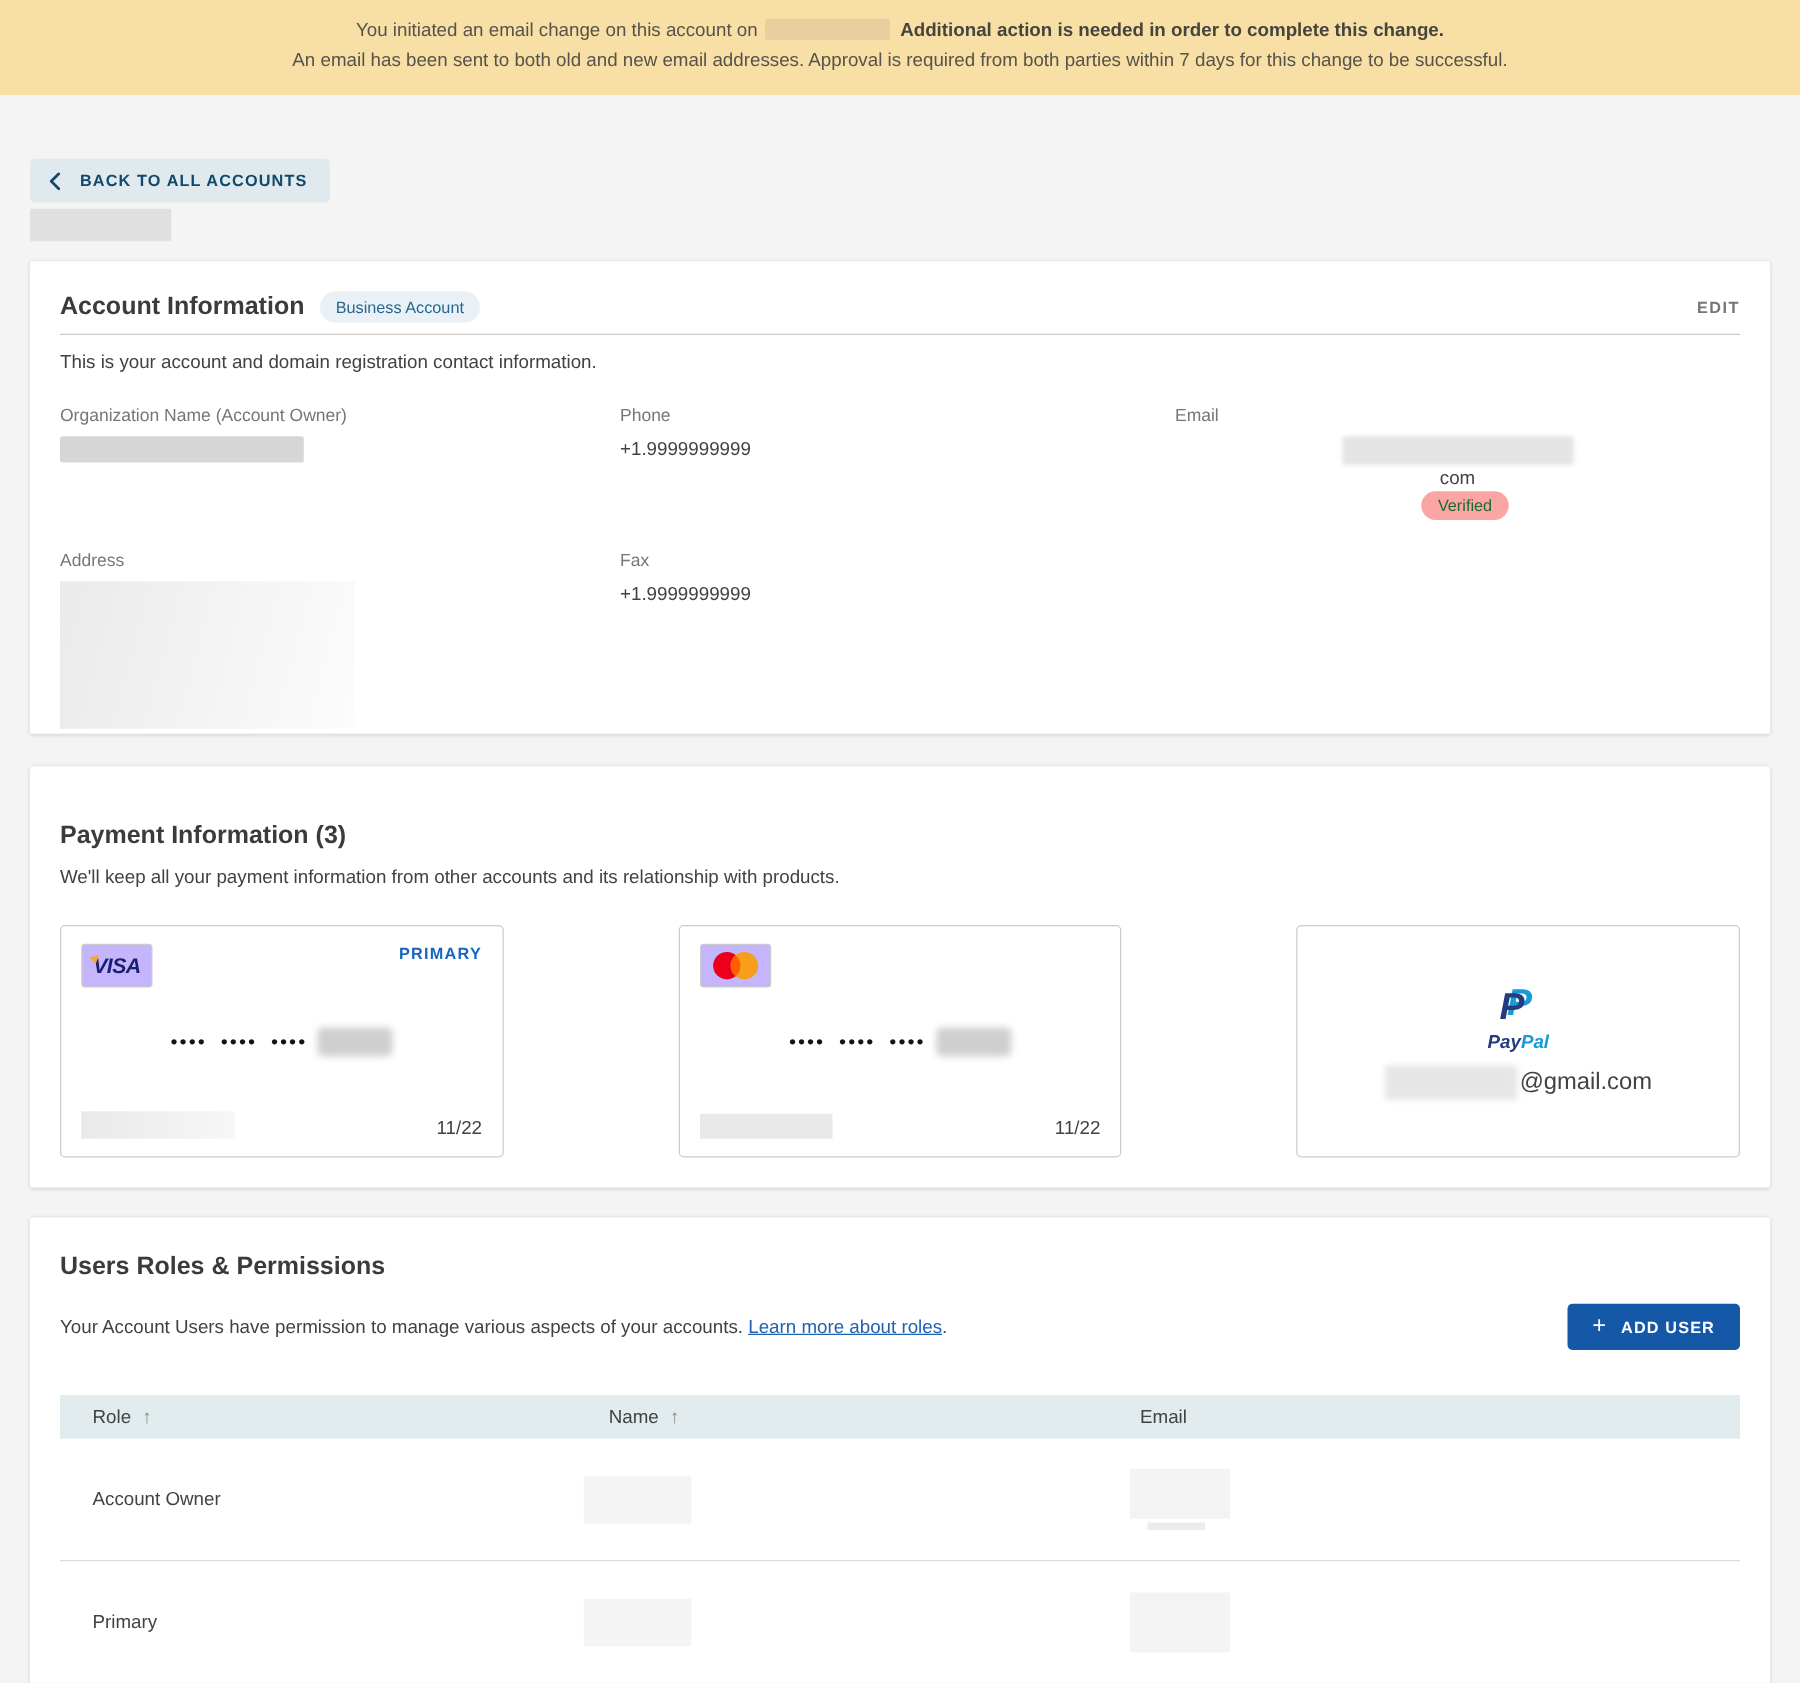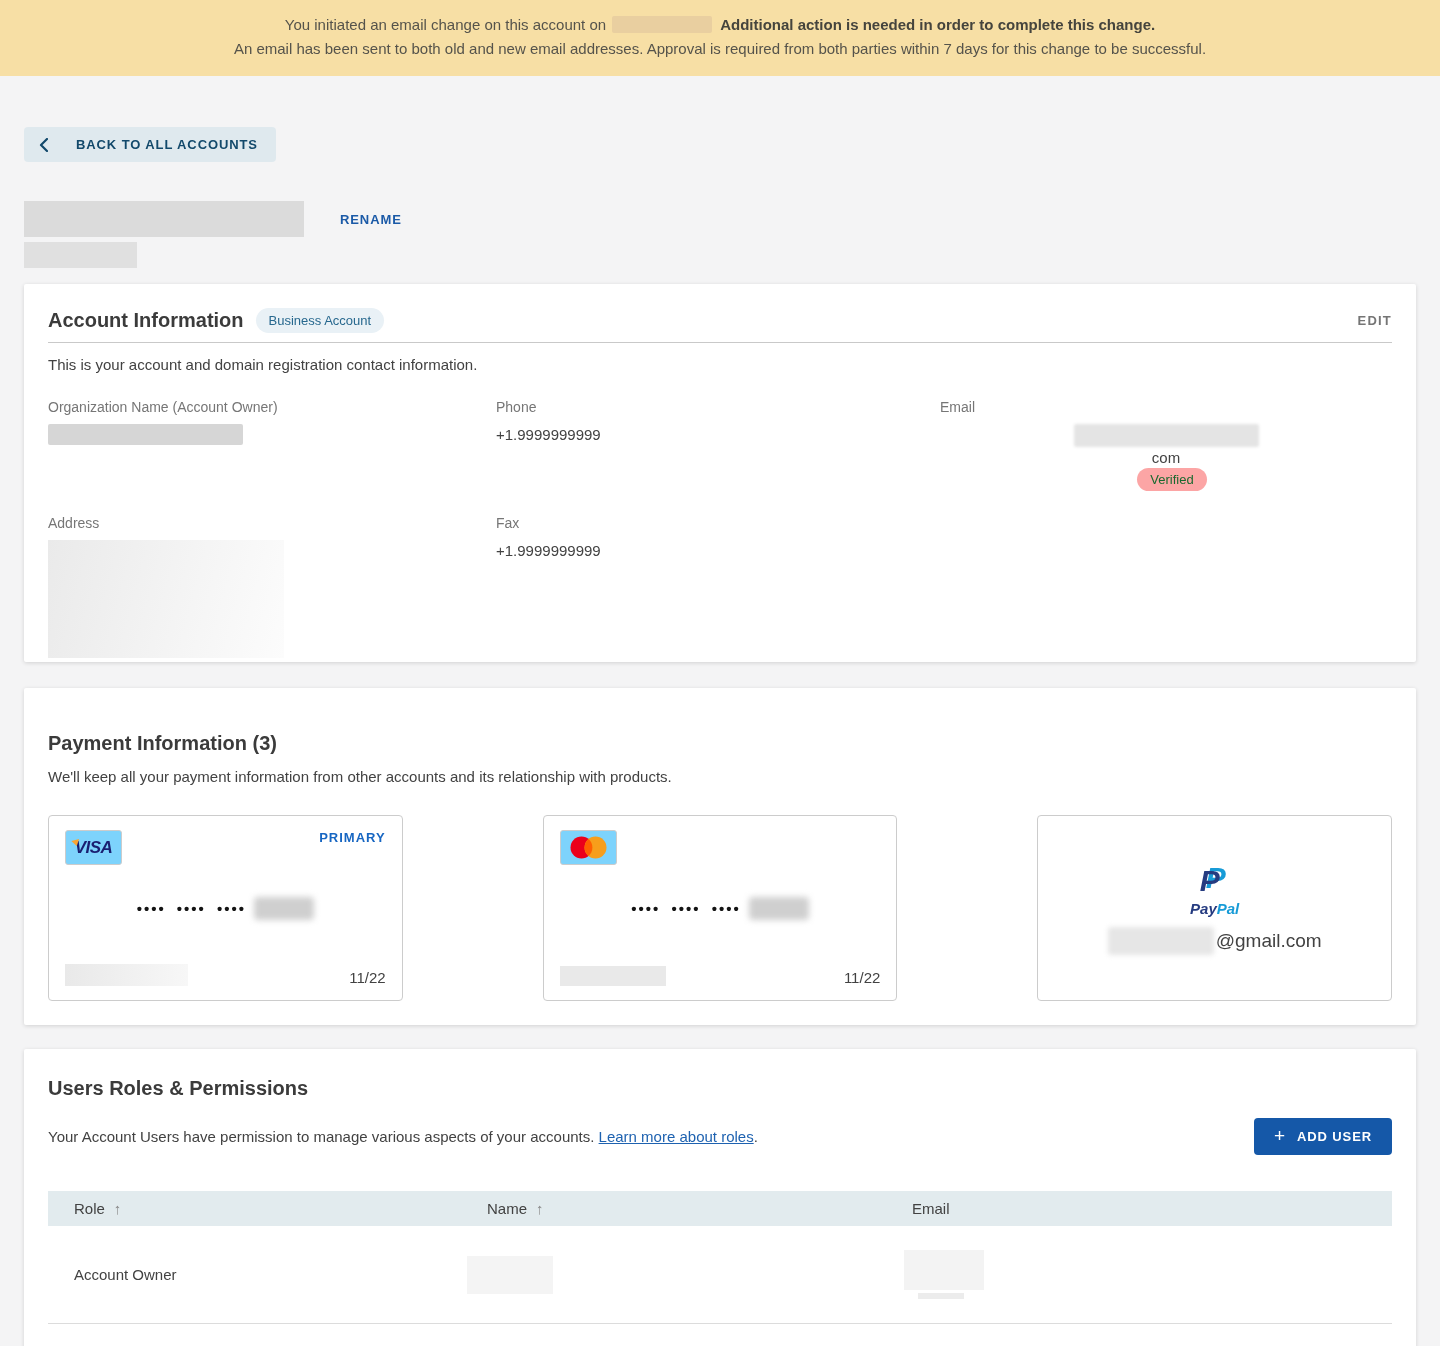--- a/index.html
+++ b/index.html
@@ -24,21 +24,21 @@
     display:inline-block; width:100px; height:17px;
     background:#E9CFA0; border-radius:2px;
     vertical-align:-3px; margin:0 8px 0 6px;
   }
 
   .content { padding:0 24px; }
 
   
   .back-btn {
     margin-top:51px;
-    display:inline-flex; align-items:center; gap:28px;
+    display:inline-flex; align-items:center; gap:16px;
     background:#DFE9EE; border:none; border-radius:4px;
     padding:10px 18px 10px 15px;
     color:#12496B; font-weight:700; font-size:13px; letter-spacing:0.9px;
     font-family:inherit; cursor:pointer;
   }
   .acct-row { margin-top:39px; display:flex; align-items:center; }
   .redact-title { width:280px; height:36px; background:#DBDBDB; }
   .rename-link {
     margin-left:36px; color:#1B5AA7; font-weight:700; font-size:13px;
     letter-spacing:0.9px; text-decoration:none; cursor:pointer;
@@ -93,21 +93,21 @@
     display:grid; grid-template-columns:repeat(3,1fr); column-gap:140px;
   }
   .pay-card {
     border:1px solid #CCCCCC; border-radius:4px; background:#fff;
     height:186px; padding:14px 16px;
     display:flex; flex-direction:column;
   }
   .pay-head { display:flex; justify-content:space-between; align-items:flex-start; }
   .logo-box {
     width:57px; height:35px; border:1px solid #CCCCCC; border-radius:3px;
-    display:flex; align-items:center; justify-content:center; background:#7dd3fc;
+    display:flex; align-items:center; justify-content:center; background:#c4b5fd;
   }
   .visa-logo { position:relative; font-style:italic; font-weight:800; font-size:17px; letter-spacing:-0.5px; color:#1A1F71; }
   .visa-wedge {
     position:absolute; left:-3px; top:2px; width:0; height:0;
     border-left:4px solid transparent; border-right:4px solid transparent;
     border-top:6px solid #F9A533; transform:rotate(-14deg);
   }
   .primary-label { color:#1766C2; font-weight:700; font-size:13px; letter-spacing:1px; }
   .mc-logo { display:block; }
   .pay-number { display:flex; align-items:center; justify-content:center; gap:8px; margin-top:32px; }
@@ -184,24 +184,20 @@
   <button class="back-btn">
     <span style="display:inline-flex;">
       <svg width="9" height="14" viewBox="0 0 9 14">
           <path d="M8 1 L2 7 L8 13" stroke="#12496B" stroke-width="2.2" fill="none" stroke-linecap="round" stroke-linejoin="round"></path>
         </svg>
     </span>
     <span>BACK TO ALL ACCOUNTS</span>
   </button>
 
   
-  <div class="acct-row">
-    <div class="redact-title"></div>
-    <a class="rename-link">RENAME</a>
-  </div>
   <div class="redact-subtitle"></div>
 
   
   <div class="card card-1">
     <div class="card-head">
       <span class="card-title">Account Information</span>
       <span class="badge-business">Business Account</span>
       <a class="edit-link">EDIT</a>
     </div>
     <div class="divider"></div>

